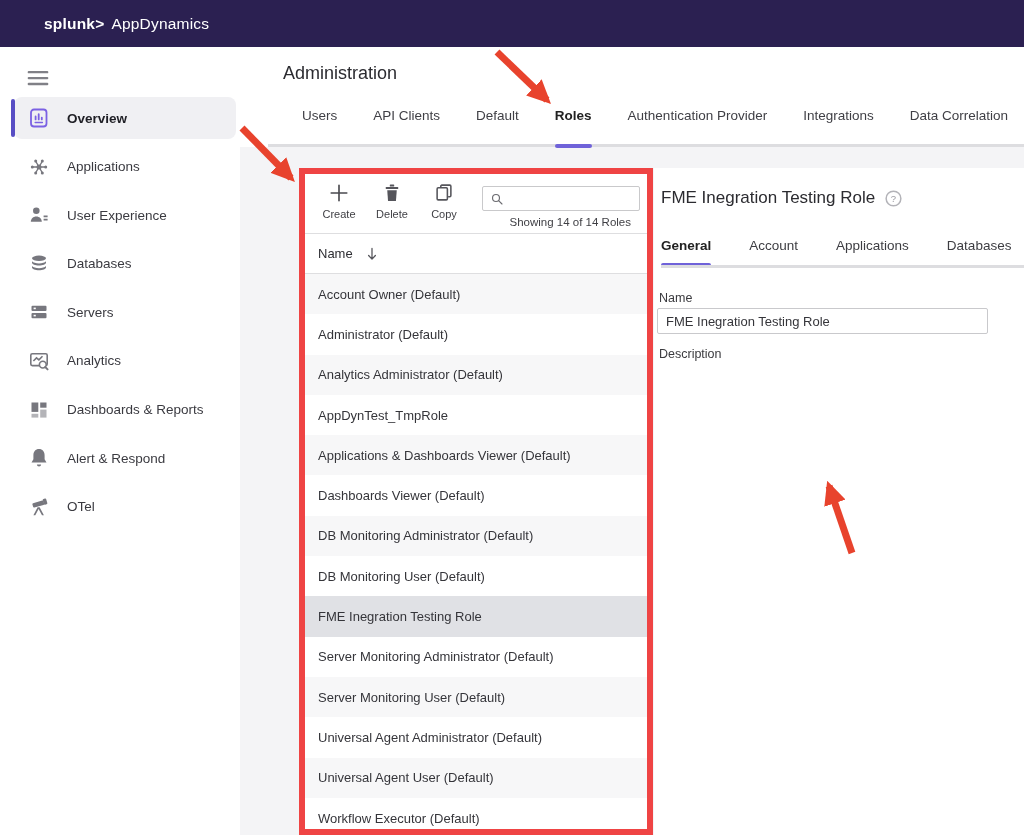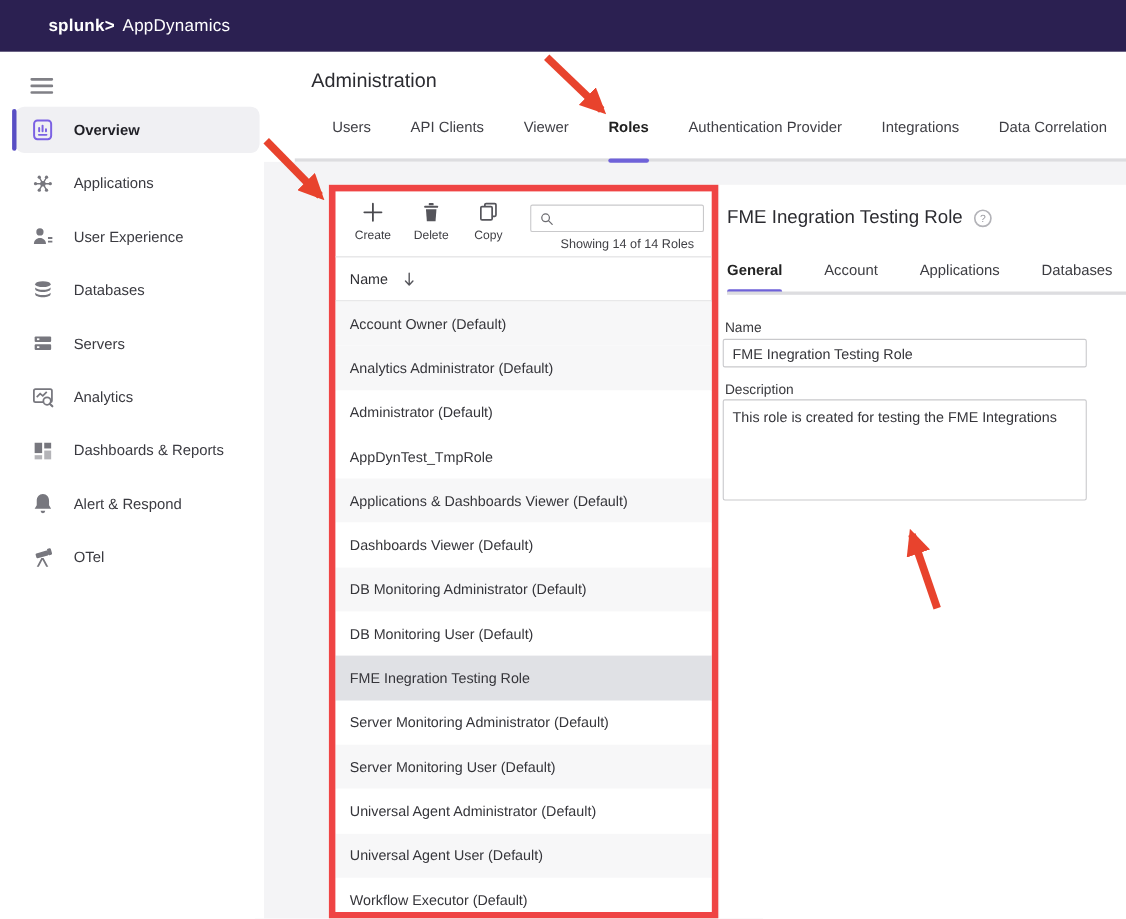--- a/index.html
+++ b/index.html
@@ -205,21 +205,21 @@
 </div>
 
 <div class="main-bg"></div>
 
 <div class="admin-header">
   <div class="admin-title">Administration</div>
   <div class="tab-track"></div>
   <div class="admin-tabs">
       <div class="admin-tab">Users</div>
       <div class="admin-tab">API Clients</div>
-      <div class="admin-tab">Viewer</div>
+      <div class="admin-tab">Default</div>
       <div class="admin-tab active">Roles</div>
       <div class="admin-tab">Authentication Provider</div>
       <div class="admin-tab">Integrations</div>
       <div class="admin-tab">Data Correlation</div>
     </div>
 </div>
 
 <div class="roles-panel">
   <div class="roles-toolbar">
     <div class="tool-btn tb-create">
@@ -259,25 +259,25 @@
   <div class="name-header">
     <span>Name</span>
     <svg viewBox="0 0 24 24">
         <path d="M12 4.5v14M7.5 14L12 18.8 16.5 14" stroke="#55555b" stroke-width="1.7" fill="none" stroke-linecap="round" stroke-linejoin="round"></path>
       </svg>
   </div>
   <div class="roles-list">
       <div class="role-row alt">
         <span>Account Owner (Default)</span>
       </div>
+      <div class="role-row">
+        <span>Administrator (Default)</span>
+      </div>
       <div class="role-row alt">
         <span>Analytics Administrator (Default)</span>
-      </div>
-      <div class="role-row">
-        <span>Administrator (Default)</span>
       </div>
       <div class="role-row">
         <span>AppDynTest_TmpRole</span>
       </div>
       <div class="role-row alt">
         <span>Applications &amp; Dashboards Viewer (Default)</span>
       </div>
       <div class="role-row">
         <span>Dashboards Viewer (Default)</span>
       </div>
@@ -319,21 +319,20 @@
   <div class="detail-tabs">
       <div class="detail-tab active">General</div>
       <div class="detail-tab">Account</div>
       <div class="detail-tab">Applications</div>
       <div class="detail-tab">Databases</div>
     </div>
   <div class="detail-track"></div>
   <div class="field-label lbl-name">Name</div>
   <input class="name-input" value="FME Inegration Testing Role" style="">
   <div class="field-label lbl-desc">Description</div>
-  <textarea class="desc-input" style="">This role is created for testing the FME Integrations</textarea>
 </div>
 
 <svg class="arrow-overlay" viewBox="0 0 1024 835">
   <defs>
     <marker id="ah" markerWidth="3.4" markerHeight="3.2" refX="2.6" refY="1.6" orient="auto">
       <path class="arrow-fill" d="M0,0 L3.4,1.6 L0,3.2 Z" fill="#e8432d"></path>
     </marker>
   </defs>
   <line class="arrow-stroke" x1="497" y1="52" x2="547" y2="100" stroke-width="7" marker-end="url(#ah)" stroke="#e8432d"></line>
   <line class="arrow-stroke" x1="242" y1="128" x2="291" y2="178" stroke-width="7" marker-end="url(#ah)" stroke="#e8432d"></line>

